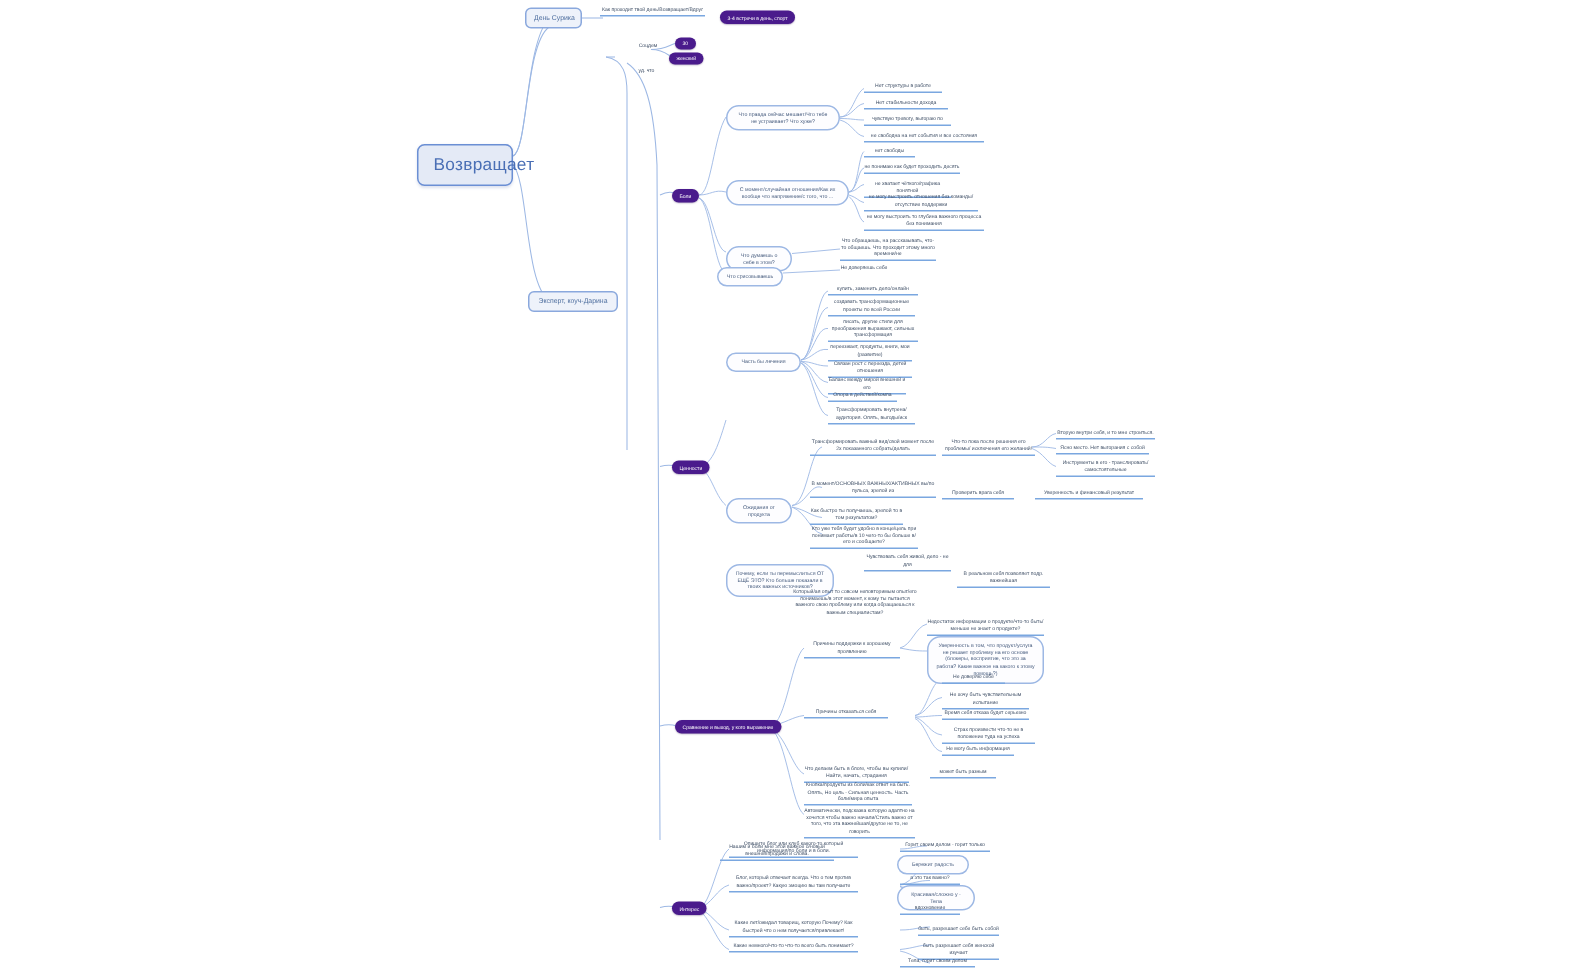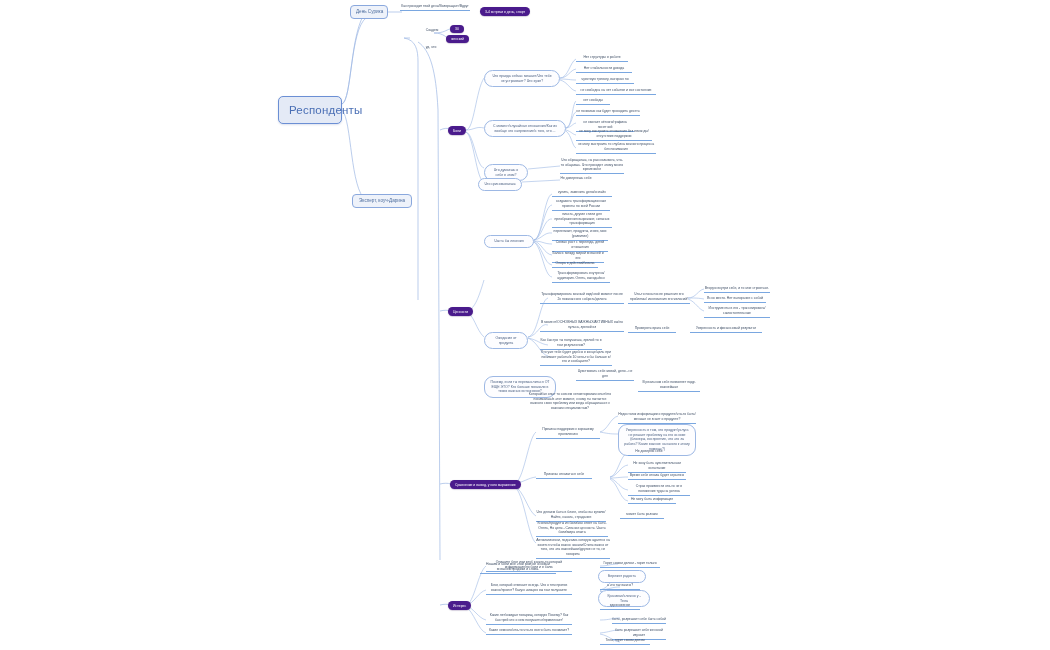--- a/index.html
+++ b/index.html
@@ -147,21 +147,21 @@
       <path d="M600 590 C 610 588 612 576 620 575"></path>
       <path d="M600 590 C 610 589 612 587 620 587"></path>
       <path d="M600 591 C 610 593 612 596 620 597"></path>
       <path d="M600 591 C 610 595 612 605 620 606"></path>
       <path d="M600 620 C 610 620 612 618 620 618"></path>
       <path d="M600 633 C 610 632 612 630 620 630"></path>
       <path d="M600 634 C 610 636 612 641 620 642"></path>
     </g>
   </svg>
 
-  <div class="node root" style="left:278px;top:96px;width:64px;">Респонденты</div>
+  <div class="node root" style="left:278px;top:96px;width:64px;">Возвращает</div>
 
   <div class="node lvl1" style="left:350px;top:5px;width:38px;">День Сурика</div>
 
   <div class="node ul" style="left:400px;top:4px;width:70px;">Как проходит твой день/Возвращает/Вдруг</div>
 
   <div class="node badge" style="left:480px;top:7px;">3-4 встречи в день, спорт</div>
 
   <div class="node ul nline" style="left:418px;top:28px;width:28px;">Соцдем</div>
   <div class="node badge dot" style="left:450px;top:25px;">30</div>
   <div class="node badge dot" style="left:446px;top:35px;">женский</div>

